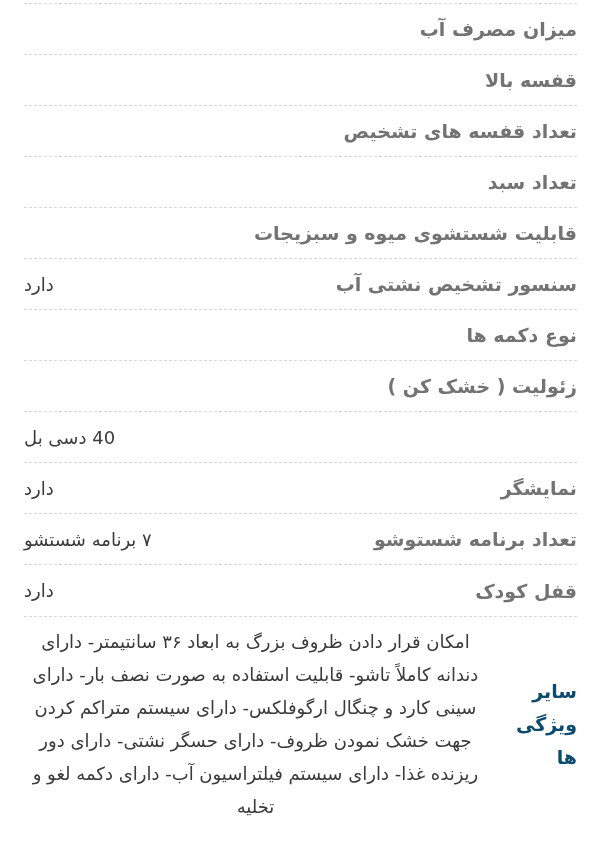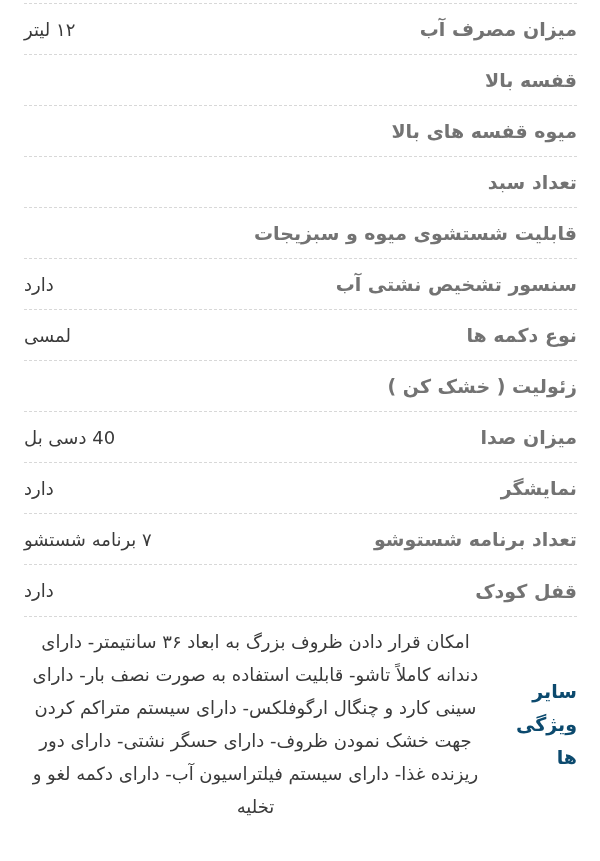--- a/index.html
+++ b/index.html
@@ -76,52 +76,49 @@
     }
   </style>
 </head>
 <body>
 
 <div class="spec-table">
   <div class="top-sep"></div>
 
   <div class="row">
     <span class="key">میزان مصرف آب</span>
-    <span class="val">۱۲ لیتر</span>
   </div>
   <div class="row">
     <span class="key">قفسه بالا</span>
     <span class="val"></span>
   </div>
   <div class="row">
-    <span class="key">میوه قفسه های بالا</span>
+    <span class="key">تعداد قفسه های تشخیص</span>
     <span class="val"></span>
   </div>
   <div class="row">
     <span class="key">تعداد سبد</span>
     <span class="val"></span>
   </div>
   <div class="row">
     <span class="key">قابلیت شستشوی میوه و سبزیجات</span>
     <span class="val"></span>
   </div>
   <div class="row">
     <span class="key">سنسور تشخیص نشتی آب</span>
     <span class="val">دارد</span>
   </div>
   <div class="row">
     <span class="key">نوع دکمه ها</span>
-    <span class="val">لمسی</span>
   </div>
   <div class="row">
     <span class="key">زئولیت ( خشک کن )</span>
     <span class="val"></span>
   </div>
   <div class="row">
-    <span class="key">میزان صدا</span>
     <span class="val">40 دسی بل</span>
   </div>
   <div class="row">
     <span class="key">نمایشگر</span>
     <span class="val">دارد</span>
   </div>
   <div class="row">
     <span class="key">تعداد برنامه شستوشو</span>
     <span class="val">۷ برنامه شستشو</span>
   </div>

